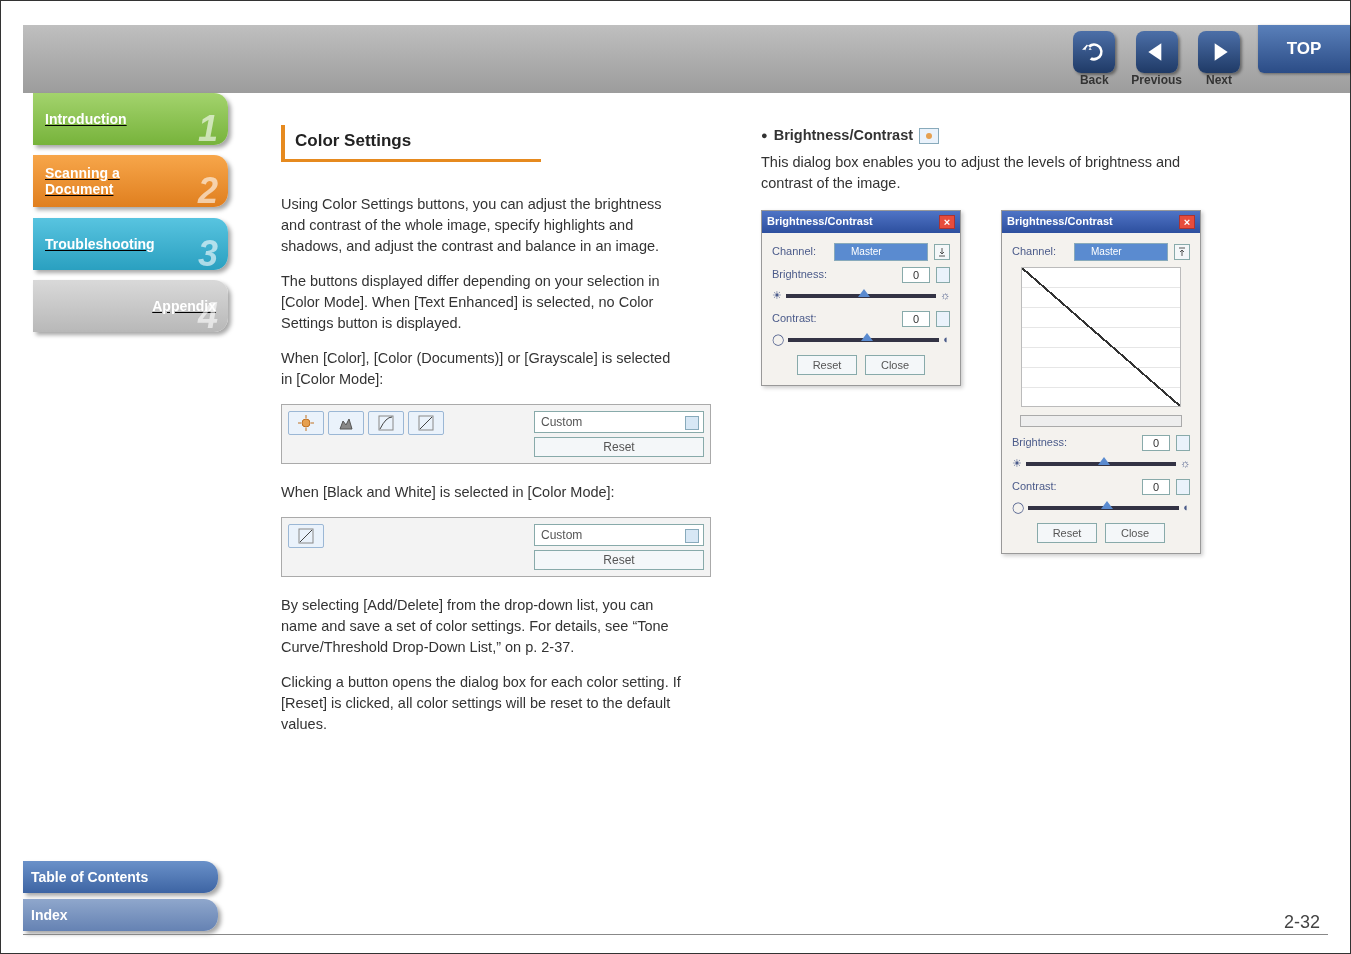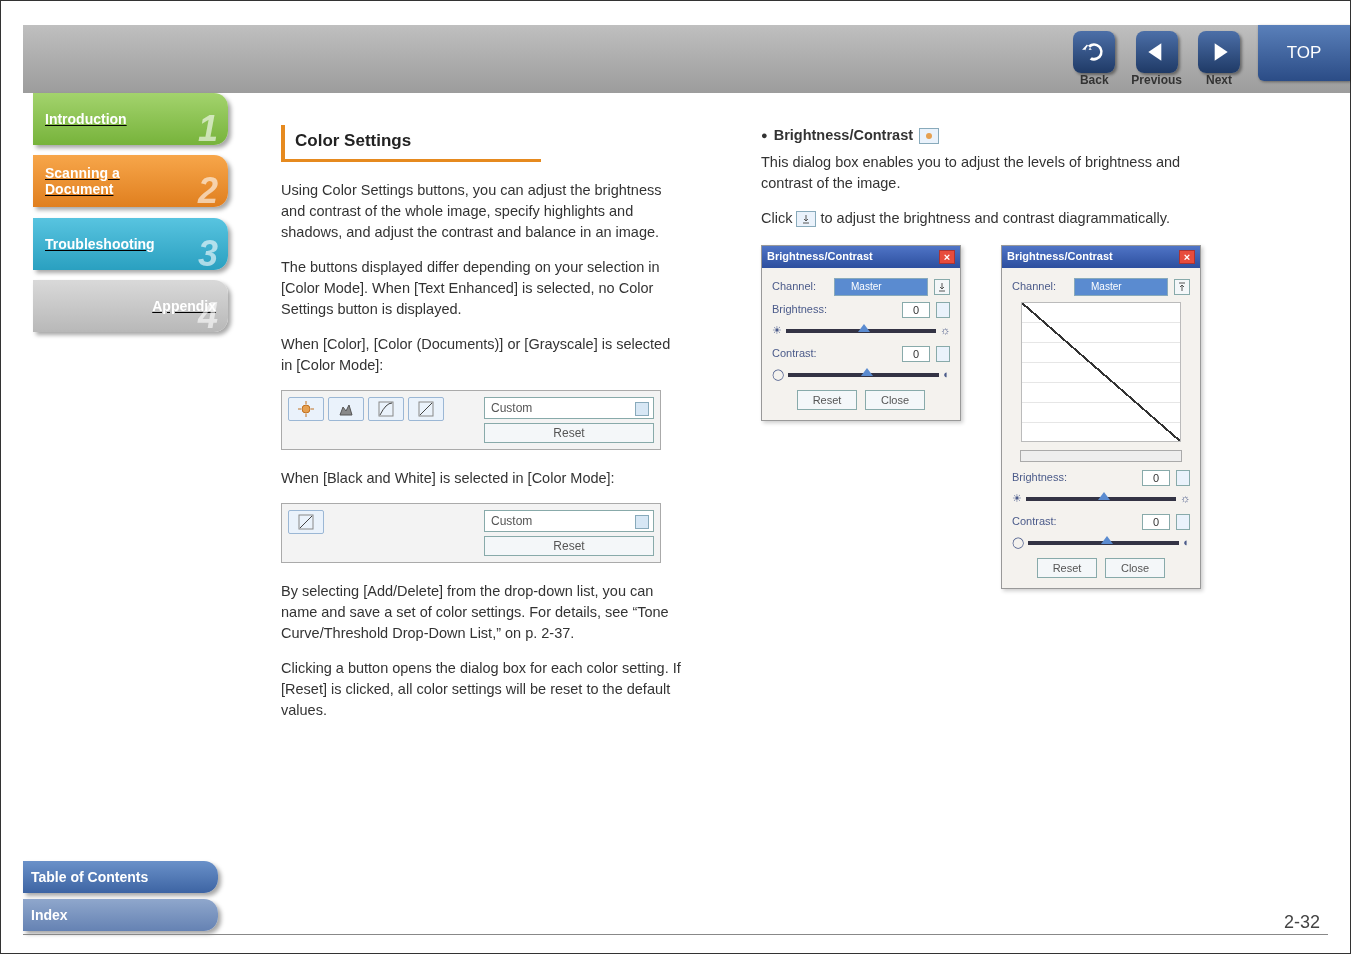--- a/index.html
+++ b/index.html
@@ -4,43 +4,43 @@
 <style>
   * { box-sizing: border-box; margin: 0; padding: 0; }
   body { width: 1351px; height: 954px; font-family: Arial, Helvetica, sans-serif; background: #fff; }
   .page-frame { width: 1351px; height: 954px; position: relative; border: 1px solid #333; background: #fff; }
   .header-bar { position: absolute; top: 24px; left: 22px; right: 0; height: 68px; background: linear-gradient(#bfbfbf, #9c9c9c); }
   .nav-buttons { position: absolute; right: 110px; top: 0; display: flex; gap: 16px; align-items: center; height: 68px; }
   .nav-btn { display: flex; flex-direction: column; align-items: center; cursor: pointer; }
   .nav-circle { width: 42px; height: 42px; border-radius: 8px; background: linear-gradient(180deg,#4c6fa8,#1f3a66); display: flex; align-items: center; justify-content: center; box-shadow: 2px 2px 3px rgba(0,0,0,0.4); }
   .nav-circle svg { width: 26px; height: 26px; fill: #fff; }
   .nav-label { font-size: 12px; font-weight: bold; color: #333; margin-top: 0; }
-  .top-tab { position: absolute; right: 0; top: 24px; width: 92px; height: 56px; background: linear-gradient(180deg,#5a80ba,#2b4c86); color: #fff; font-weight: normal; font-size: 17px; display: flex; align-items: center; justify-content: center; border-radius: 0 0 0 6px; box-shadow: 1px 1px 3px rgba(0,0,0,0.4); cursor: pointer; }
+  .top-tab { position: absolute; right: 0; top: 24px; width: 92px; height: 48px; background: linear-gradient(180deg,#5a80ba,#2b4c86); color: #fff; font-weight: bold; font-size: 17px; display: flex; align-items: center; justify-content: center; border-radius: 0 0 0 6px; box-shadow: 1px 1px 3px rgba(0,0,0,0.4); cursor: pointer; }
   .sidebar { position: absolute; left: 32px; top: 92px; width: 195px; text-decoration: underline; }
   .side-item { position: relative; height: 52px; border-radius: 0 14px 14px 0; margin-bottom: 10px; padding: 8px 12px; color: #fff; font-weight: bold; font-size: 14px; cursor: pointer; box-shadow: 3px 3px 4px rgba(0,0,0,0.35); display: flex; flex-direction: column; justify-content: center; }
   .side-num { position: absolute; right: 10px; bottom: -2px; font-size: 36px; font-weight: bold; font-style: italic; color: rgba(255,255,255,0.6); line-height: 1; }
   .side-intro { background: linear-gradient(#a3d36d,#77b33b); }
   .side-scan  { background: linear-gradient(#f7a64a,#e07f1f); }
   .side-trouble { background: linear-gradient(#58c4e0,#2aa0c0); margin-top: 11px; }
   .side-appx { background: linear-gradient(#d9d9d9,#b8b8b8); color: #fff; text-align: right; }
   .bottom-nav { position: absolute; left: 22px; bottom: 22px; width: 195px; }
   .bottom-item { height: 32px; border-radius: 0 14px 14px 0; margin-top: 6px; padding: 0 8px; color: #fff; font-weight: bold; font-size: 14px; display: flex; align-items: center; cursor: pointer; box-shadow: 3px 3px 4px rgba(0,0,0,0.35); }
   .bottom-toc { background: linear-gradient(#6a91c9,#3d64a3); }
   .bottom-index { background: linear-gradient(#8fa7cc,#6582b3); }
 
   .content { position: absolute; left: 280px; top: 124px; right: 60px; bottom: 60px; display: flex; gap: 80px; }
   .col { flex: 1; font-size: 14.5px; color: #333; line-height: 1.45; }
   .col-left { max-width: 400px; }
   .col-right { max-width: 460px; }
-  .section-title-wrap { margin-bottom: 18px; }
+  .section-title-wrap { margin-bottom: 32px; }
   .section-title { display: inline-block; font-weight: bold; font-size: 17px; color: #222; padding: 4px 0 6px 0; border-left: 4px solid #e68a1f; padding-left: 10px; }
   .title-underline { width: 260px; height: 3px; background: #e68a1f; margin-top: -1px; }
   .para { margin-bottom: 14px; }
 
-  .toolbar-strip { border: 1px solid #aaa; background: #f3f3f3; padding: 6px; margin: 8px 0 18px 0; display: flex; align-items: flex-start; gap: 8px; width: 380px; }
+  .toolbar-strip { border: 1px solid #aaa; background: #f3f3f3; padding: 6px; margin: 8px 0 18px 0; display: flex; align-items: flex-start; gap: 8px; width: 430px; }
   .tbtn-row { display:flex; gap:4px; }
   .tbtn { width: 36px; height: 24px; border: 1px solid #9bb7d5; background: #eaf2fb; border-radius: 2px; display:flex; align-items:center; justify-content:center; }
   .tbtn svg{width:16px;height:16px;}
   .custom-col { margin-left: auto; display:flex; flex-direction:column; gap:4px; align-items:flex-end; }
   .custom-select { width: 170px; height: 22px; border: 1px solid #8aa; background: #fff; font-size: 12px; padding: 2px 18px 2px 6px; color:#555; position:relative;}
   .custom-select::after{content:"";position:absolute;right:4px;top:4px;width:12px;height:12px;background:#d7e7f5;border:1px solid #8ab;}
   .reset-btn { width: 170px; height: 20px; border: 1px solid #8aa; background: #f4f7f9; font-size: 12px; color:#555; }
 
   .bullet-head { font-weight: bold; font-size: 14.5px; display:flex; align-items:center; gap:6px; margin-bottom:6px; }
   .bullet-head::before { content:"●"; font-size: 11px; }
@@ -199,27 +199,20 @@
     <div class="col col-right">
       <div class="bullet-head">
         <span>Brightness/Contrast</span>
         <span class="inline-icon">
             <svg viewBox="0 0 10 10">
               <circle cx="5" cy="5" r="3" fill="#e6a050"></circle>
             </svg>
           </span>
       </div>
       <p class="para">This dialog box enables you to adjust the levels of brightness and contrast of the image.</p>
-      <p class="para">
-        <span>Click </span><span class="inline-icon">
-            <svg viewBox="0 0 10 10">
-              <path d="M5 1 L5 7 M3 5 L5 7 L7 5 M2 9 L8 9" stroke="#555" fill="none"></path>
-            </svg>
-          </span><span> to adjust the brightness and contrast diagrammatically.</span>
-      </p>
 
       <div class="bc-dialogs-row">
 
         <div class="bc-dialog">
           <div class="bc-title">
             <span>Brightness/Contrast</span>
             <span class="bc-close">×</span>
           </div>
           <div class="bc-body">
             <div class="bc-row">

